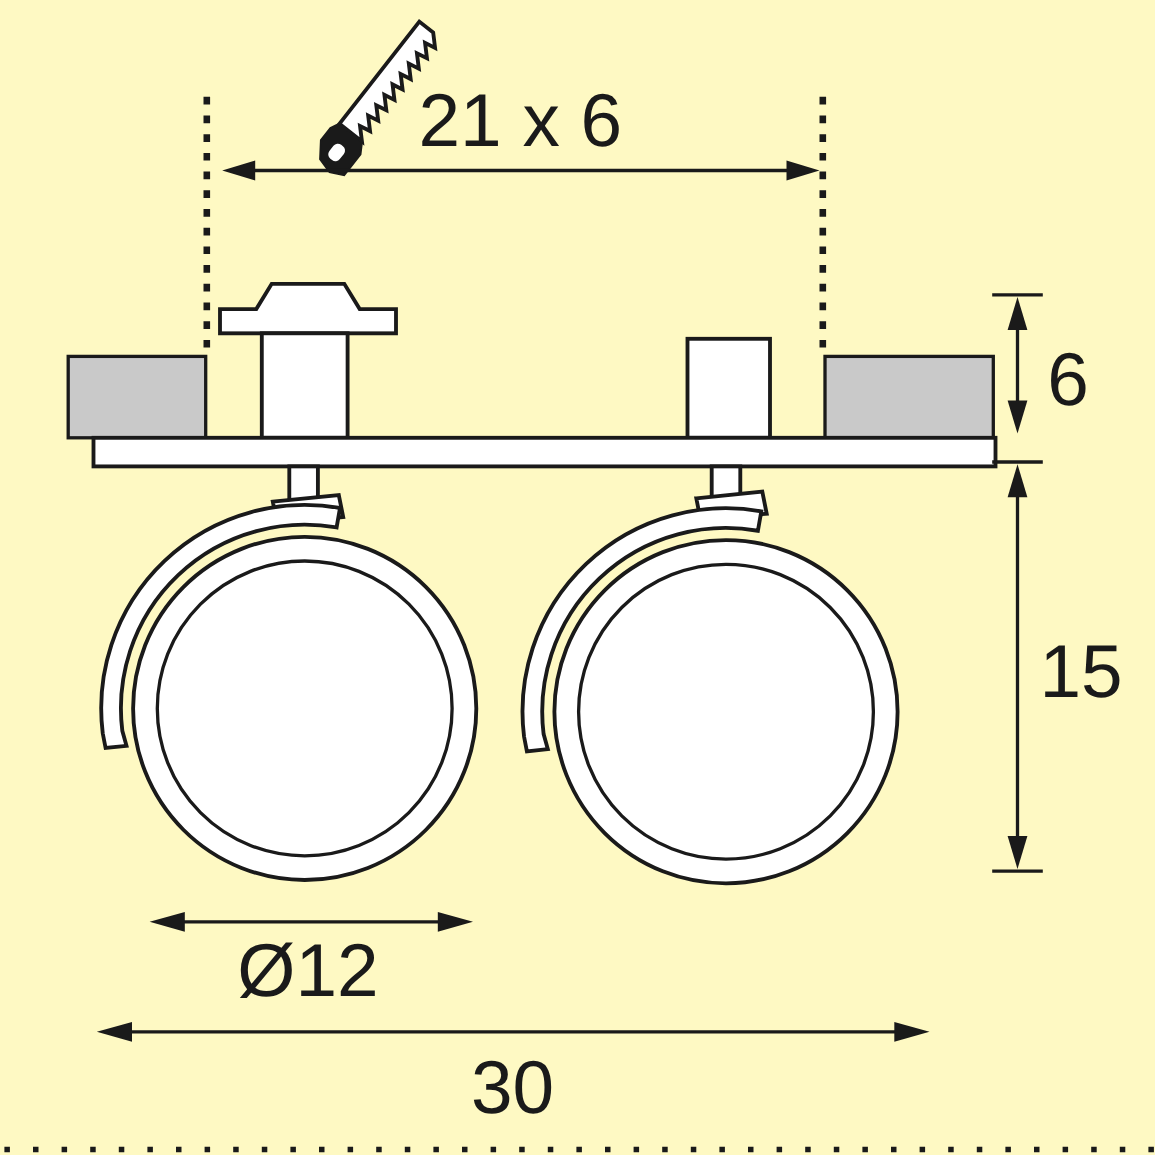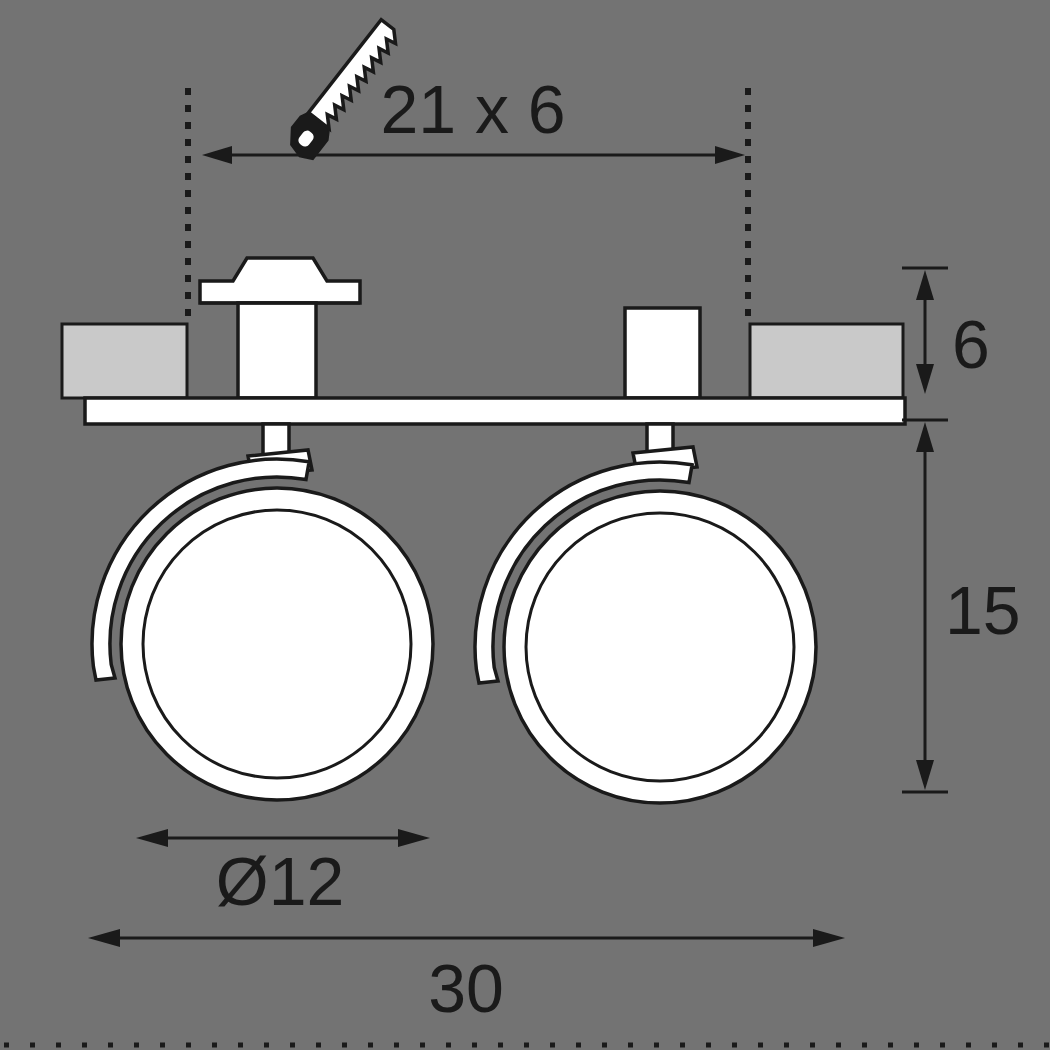--- a/index.html
+++ b/index.html
@@ -1,17 +1,17 @@
 <!DOCTYPE html>
 <html><head>
 <meta charset="utf-8">
 <style>
   html,body{margin:0;padding:0;background:#ffffff;}
   .canvas{
-    width:1050px;height:1050px;position:relative;background:#737373;
+    width:1050px;height:1050px;position:relative;background:#fef9c3;
     font-family:"Liberation Sans", sans-serif;
     overflow:hidden;
   }
   svg{display:block;}
   .outline{fill:#ffffff;stroke:#1a1a1a;stroke-width:3.5;stroke-linejoin:miter;}
   .thin{fill:none;stroke:#1a1a1a;stroke-width:3;}
   .dim-line{stroke:#1a1a1a;stroke-width:3;fill:none;}
   .dim-arrow{fill:#1a1a1a;stroke:none;}
   .dotted-ext{stroke:#1a1a1a;stroke-width:6;fill:none;stroke-dasharray:7 10;}
   .dim-text{fill:#1a1a1a;font-size:68px;font-family:"Liberation Sans", sans-serif;}

